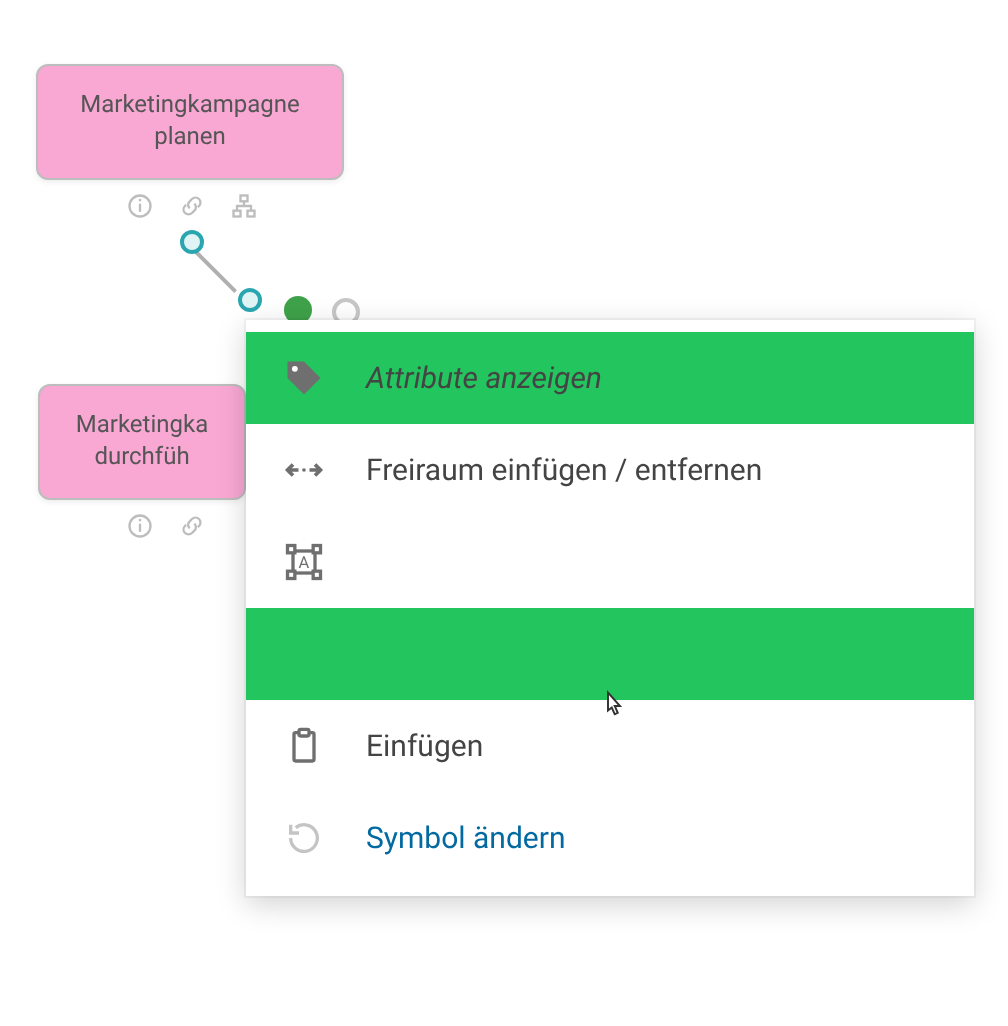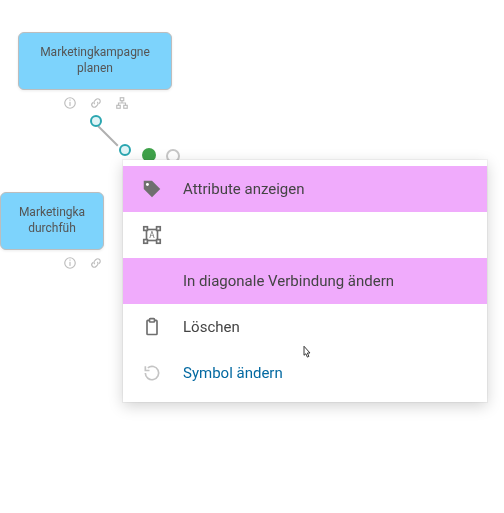--- a/index.html
+++ b/index.html
@@ -14,33 +14,33 @@
   .canvas {
     position: absolute;
     inset: 0;
   }
   .node {
     position: absolute;
     width: 154px;
     height: 58px;
     border: 1px solid #bdbdbd;
     border-radius: 6px;
-    background: #7dd3fc;
+    background: #f9a8d4;
     box-shadow: 0 1px 3px rgba(0,0,0,0.08);
     display: flex;
     align-items: center;
     justify-content: center;
     text-align: center;
     font-size: 12px;
     color: #555;
     line-height: 1.3;
     padding: 4px;
   }
   .node-1 { left: 18px; top: 32px; }
-  .node-2 { left: 0; top: 192px; width: 104px; }
+  .node-2 { left: 19px; top: 192px; width: 104px; }
   .tool-row {
     position: absolute;
     display: flex;
     gap: 12px;
     align-items: center;
   }
   .tool-row-1 { left: 63px; top: 96px; }
   .tool-row-2 { left: 63px; top: 256px; }
   .mini-ico { width: 14px; height: 14px; color: #bdbdbd; }
   .conn-dot {
@@ -87,21 +87,21 @@
   .ctx-item {
     display: flex;
     align-items: center;
     height: 46px;
     padding: 0 18px;
     font-size: 15px;
     color: #444;
     cursor: default;
     gap: 20px;
   }
-  .ctx-item.hl { background: #f0abfc; }
+  .ctx-item.hl { background: #22c55e; font-style: italic; }
   .ctx-item.disabled { color: #0369a1; }
   .ctx-ico {
     width: 22px; height: 22px;
     flex: 0 0 22px;
     color: #6f6f6f;
     display: flex; align-items: center; justify-content: center;
   }
   .ctx-item.disabled .ctx-ico { color: #c4c4c4; }
   .cursor {
     position: absolute;
@@ -163,47 +163,55 @@
     <div class="ctx-item hl">
       <span class="ctx-ico">
         <svg viewBox="0 0 24 24" width="22" height="22">
             <path fill="currentColor" d="M21 12l-9 9-9-9V3h9l9 9z"></path>
             <circle cx="7" cy="7" r="1.6" fill="#fff"></circle>
           </svg>
       </span>
       <span>Attribute anzeigen</span>
     </div>
 
+    <div class="ctx-item">
+      <span class="ctx-ico">
+        <svg viewBox="0 0 24 24" width="22" height="22" fill="none" stroke="currentColor" stroke-width="2">
+            <path d="M3 12h6M15 12h6M6 9l-3 3 3 3M18 9l3 3-3 3"></path>
+            <circle cx="12" cy="12" r="1" fill="currentColor" stroke="none"></circle>
+          </svg>
+      </span>
+      <span>Freiraum einfügen / entfernen</span>
+    </div>
 
     <div class="ctx-item">
       <span class="ctx-ico">
         <svg viewBox="0 0 24 24" width="22" height="22" fill="none" stroke="currentColor" stroke-width="1.8">
             <rect x="6" y="6" width="12" height="12"></rect>
             <rect x="3" y="3" width="4" height="4" fill="#fff"></rect>
             <rect x="17" y="3" width="4" height="4" fill="#fff"></rect>
             <rect x="3" y="17" width="4" height="4" fill="#fff"></rect>
             <rect x="17" y="17" width="4" height="4" fill="#fff"></rect>
             <text x="12" y="15" font-size="9" text-anchor="middle" fill="currentColor" stroke="none">A</text>
           </svg>
       </span>
     </div>
 
     <div class="ctx-item hl">
       <span class="ctx-ico"></span>
-      <span>In diagonale Verbindung ändern</span>
     </div>
 
     <div class="ctx-item">
       <span class="ctx-ico">
         <svg viewBox="0 0 24 24" width="20" height="20" fill="none" stroke="currentColor" stroke-width="2">
             <rect x="6" y="4" width="12" height="17" rx="1"></rect>
             <rect x="9" y="2" width="6" height="4" rx="1" fill="#fff"></rect>
           </svg>
       </span>
-      <span>Löschen</span>
+      <span>Einfügen</span>
     </div>
 
 
     <div class="ctx-item disabled">
       <span class="ctx-ico">
         <svg viewBox="0 0 24 24" width="20" height="20" fill="none" stroke="currentColor" stroke-width="2">
             <path d="M4 12a8 8 0 1 0 3-6.2"></path>
             <path d="M4 4v5h5"></path>
           </svg>
       </span>

